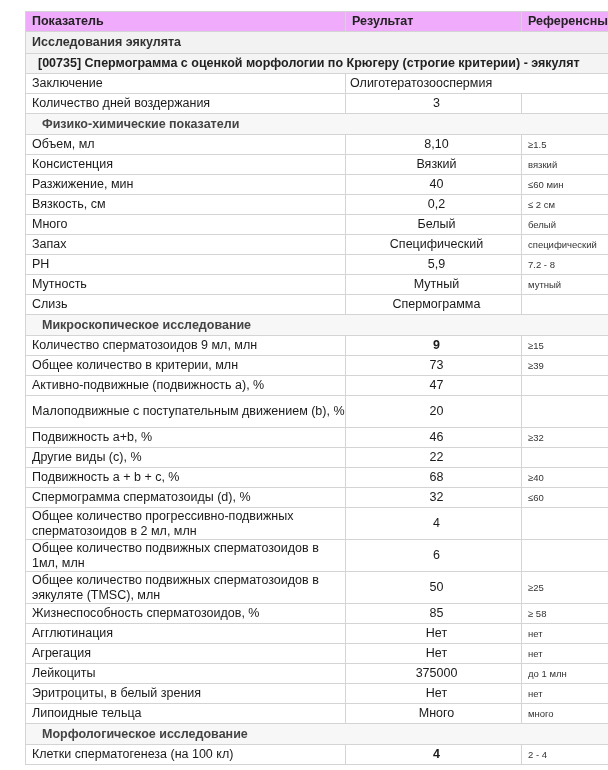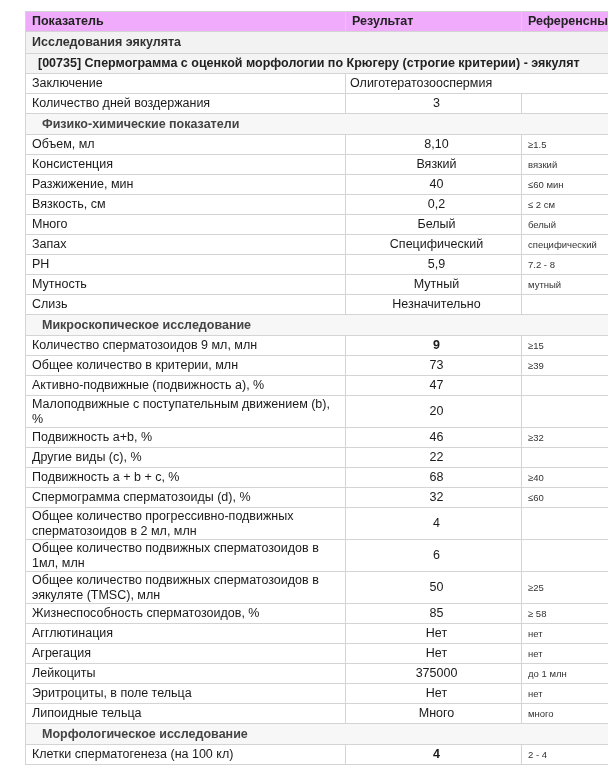--- a/index.html
+++ b/index.html
@@ -9,21 +9,21 @@
                  width:600px; table-layout:fixed; font-size:12.5px; }
   table.report td, table.report th { border:1px solid #d4d4d4; padding:0 0 0 6px;
                  height:19px; line-height:15px; vertical-align:middle; overflow:hidden; white-space:nowrap; }
   col.c1 { width:320px; } col.c2 { width:176px; } col.c3 { width:104px; }
   th { background:#f0abfc; font-weight:bold; text-align:left; color:#222; }
   th.center { text-align:left; padding-left:0; }
   tr.section td { background:#f2f2f2; color:#333; font-weight:bold; height:21px; padding-left:6px; }
   tr.subsection td { background:#f4f4f4; color:#222; font-weight:bold; padding-left:12px; height:19px; }
   tr.group td { background:#f7f7f7; color:#444; font-weight:bold; padding-left:16px; height:20px; }
   td.name { padding-left:16px;margin-left:40px; }
-  td.name.wrap { white-space:normal; line-height:15px; height:31px; padding-right:8px; }
+  td.name.wrap { white-space:normal; line-height:15px; height:31px; }
   td.val { text-align:center; padding-left:0; }
   td.val.left { text-align:left; padding-left:4px; }
   td.val.bold { font-weight:bold; }
   td.ref { font-size:9.5px; color:#333; padding-left:4px; }
 </style>
 </head>
 <body>
 
 <table class="report">
   <colgroup>
@@ -92,21 +92,21 @@
         <td class="val">5,9</td>
         <td class="ref">7.2 - 8</td>
       </tr>
       <tr>
         <td class="name">Мутность</td>
         <td class="val">Мутный</td>
         <td class="ref">мутный</td>
       </tr>
       <tr>
         <td class="name">Слизь</td>
-        <td class="val">Незначительно</td>
+        <td class="val">Спермограмма</td>
         <td class="ref"></td>
       </tr>
       <tr class="group">
         <td colspan="3">Микроскопическое исследование</td>
       </tr>
       <tr>
         <td class="name">Количество сперматозоидов 9 мл, млн</td>
         <td class="val bold">9</td>
         <td class="ref">≥15</td>
       </tr>
@@ -174,21 +174,21 @@
         <td class="name">Агрегация</td>
         <td class="val">Нет</td>
         <td class="ref">нет</td>
       </tr>
       <tr>
         <td class="name">Лейкоциты</td>
         <td class="val">375000</td>
         <td class="ref">до 1 млн</td>
       </tr>
       <tr>
-        <td class="name">Эритроциты, в поле тельца</td>
+        <td class="name">Эритроциты, в белый зрения</td>
         <td class="val">Нет</td>
         <td class="ref">нет</td>
       </tr>
       <tr>
         <td class="name">Липоидные тельца</td>
         <td class="val">Много</td>
         <td class="ref">много</td>
       </tr>
       <tr class="group">
         <td colspan="3">Морфологическое исследование</td>

